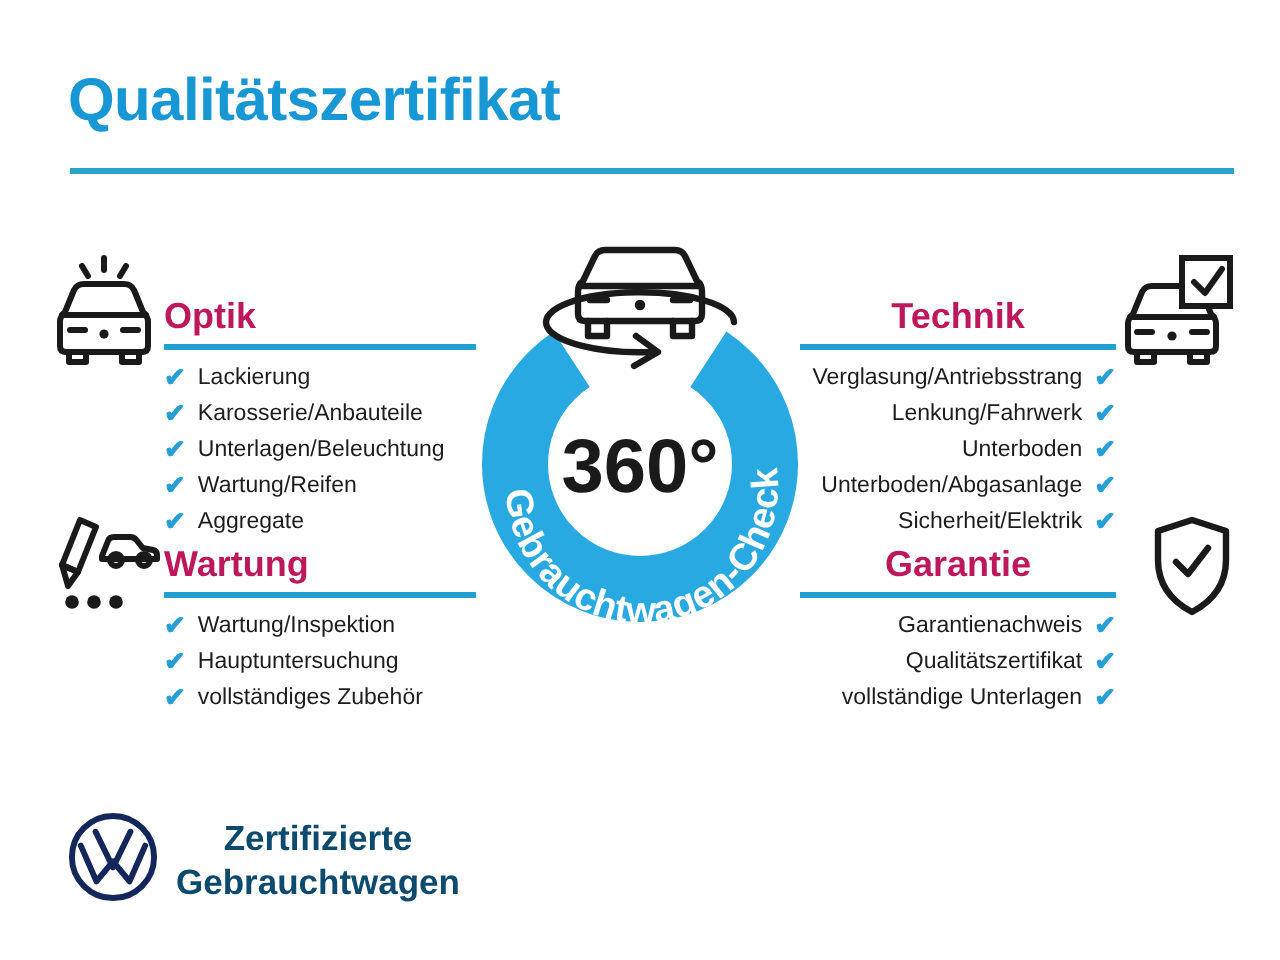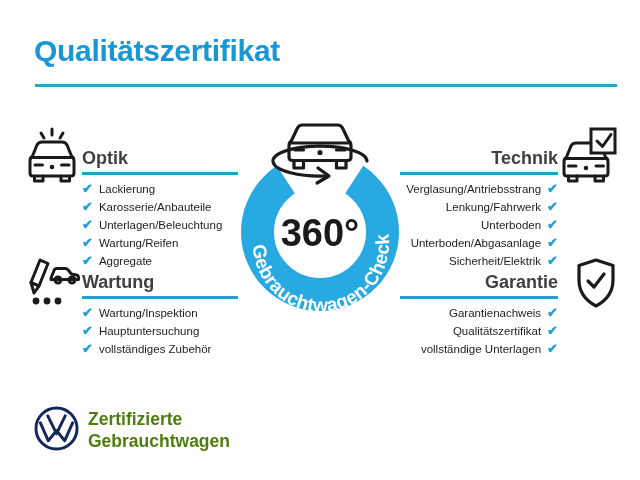--- a/index.html
+++ b/index.html
@@ -16,42 +16,42 @@
     left:34px;top:34px;
     font-size:30px;font-weight:bold;color:#1897d5;letter-spacing:-0.3px;
   }
   .title-rule{
     left:35px;top:84px;width:582px;height:3px;background:#2aa5c9;
   }
 
   
   .section{width:156px;}
   .section .sec-title{
-    font-size:18px;font-weight:bold;color:#404040;line-height:22px;letter-spacing:0;
+    font-size:18px;font-weight:bold;color:#be185d;line-height:22px;letter-spacing:0;
   }
   .section .sec-rule{
     margin-top:3px;height:2.5px;background:#21a0d2;
   }
   .section .items{margin-top:5px;}
   .item{
     display:flex;align-items:center;gap:6px;height:18px;
   }
   .item .check{
     color:#259fd6;font-size:13px;font-weight:bold;line-height:18px;flex:0 0 auto;
   }
   .item .item-label{
     font-size:11.5px;font-weight:normal;color:#1d1d1d;white-space:nowrap;line-height:18px;
   }
-  .section.right{text-align:right;}
+  .section.right{text-align:center;}
   .section.right .item{justify-content:flex-end;}
 
   
   .footer-text{
     left:88px;top:409px;
-    font-size:17.5px;font-weight:bold;color:#4d7c0f;line-height:21.5px;letter-spacing:0;
+    font-size:17.5px;font-weight:bold;color:#0c4a6e;line-height:21.5px;letter-spacing:0;text-align:center;
   }
 
   svg{display:block;}
 </style>
 </head>
 <body>
 
 <div class="abs page-title">Qualitätszertifikat</div>
 <div class="abs title-rule"></div>
 

